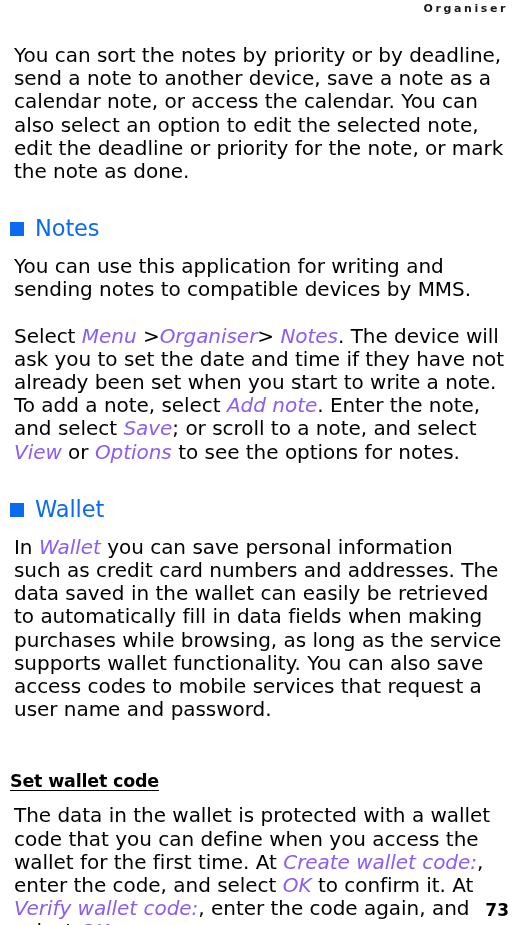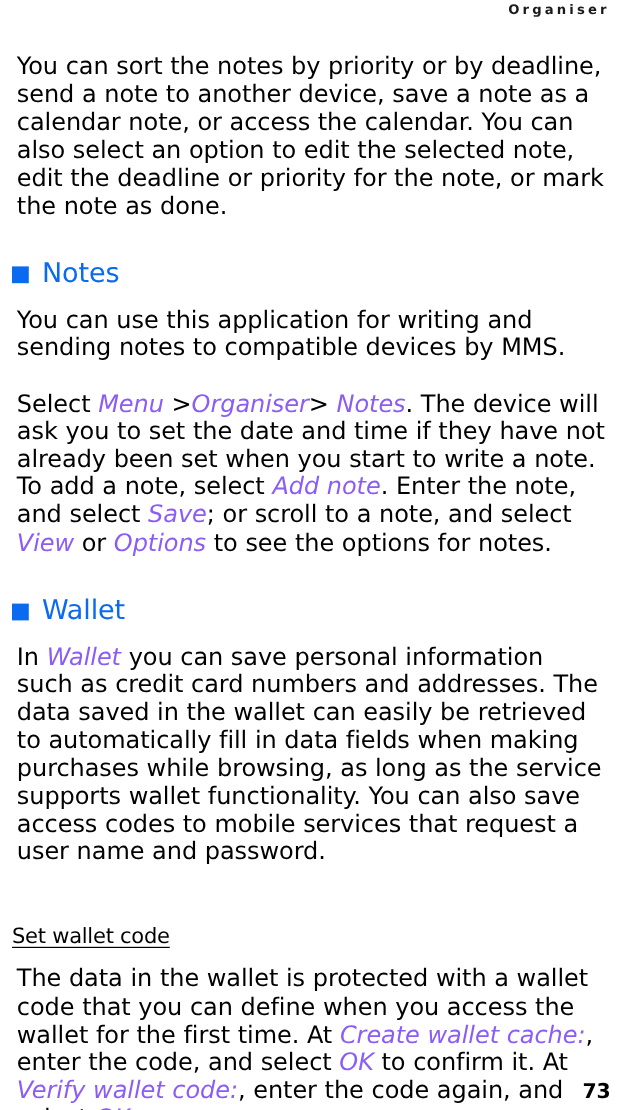--- a/index.html
+++ b/index.html
@@ -73,21 +73,21 @@
     color: #0a6bf0;
     letter-spacing: -0.1px;
   }
   .head-gap-before { height: 28px; }
   .head-gap-after { height: 10px; }
 
   
   .sub-head {
     font-size: 17.5px;
     line-height: 22px;
-    font-weight: normal;
+    font-weight: bold;
     color: #000000;
     text-decoration: underline;
     text-underline-offset: 3px;
     display: inline-block;
     margin: 0;
     letter-spacing: -0.2px;
   }
   .subhead-gap-before { height: 30px; }
   .subhead-gap-after { height: 8px; }
 
@@ -138,21 +138,21 @@
   <div class="head-gap-after"></div>
 
   <p class="body">In <span class="ui">Wallet</span> you can save personal information such as credit card numbers and addresses. The data saved in the wallet can easily be retrieved to automatically fill in data fields when making purchases while browsing, as long as the service supports wallet functionality. You can also save access codes to mobile services that request a user name and password.</p>
   <div class="p-gap"></div>
 
   <div class="subhead-gap-before"></div>
   <div>
     <span class="sub-head">Set wallet code</span>
   </div>
   <div class="subhead-gap-after"></div>
-  <p class="body">The data in the wallet is protected with a wallet code that you can define when you access the wallet for the first time. At <span class="ui">Create wallet cache:</span>, enter the code, and select <span class="ui">OK</span> to confirm it. At <span class="ui">Verify wallet code:</span>, enter the code again, and select <span class="ui">OK</span>.</p>
+  <p class="body">The data in the wallet is protected with a wallet code that you can define when you access the wallet for the first time. At <span class="ui">Create wallet code:</span>, enter the code, and select <span class="ui">OK</span> to confirm it. At <span class="ui">Verify wallet code:</span>, enter the code again, and select <span class="ui">OK</span>.</p>
 
   <div class="subhead-gap-before"></div>
   <div>
     <span class="sub-head">Delete wallet content</span>
   </div>
   <div class="subhead-gap-after"></div>
   <p class="body">If you want to delete all the content of the wallet along with the wallet code, enter *#7370925538# in the standby mode. You also need the device security code [see "Access codes" on page 28].</p>
 
   <div class="page-number">73</div>
 

